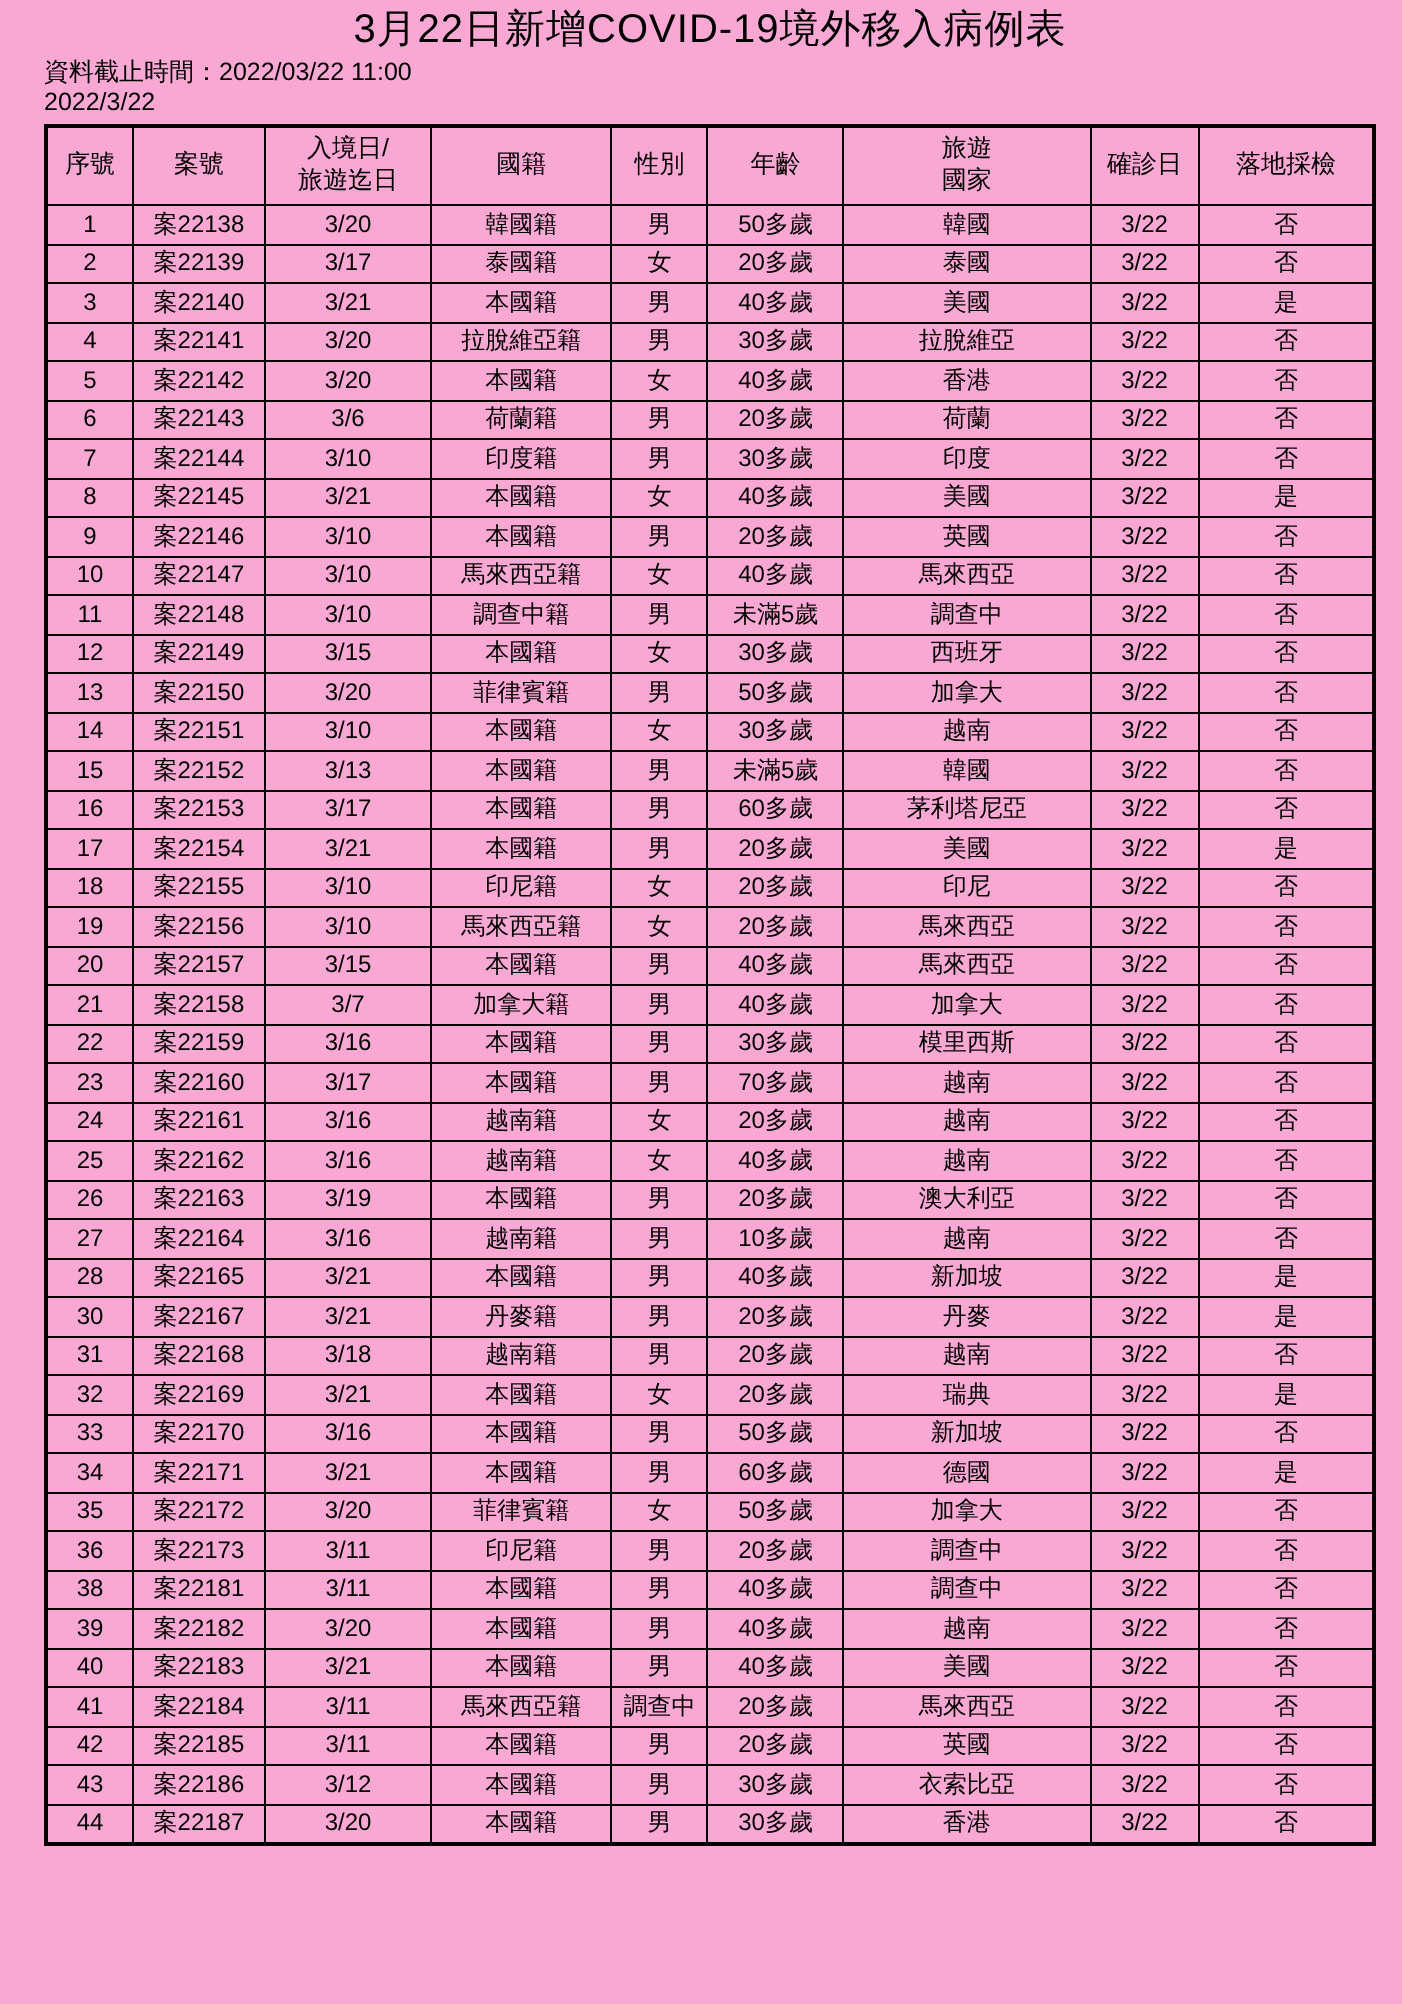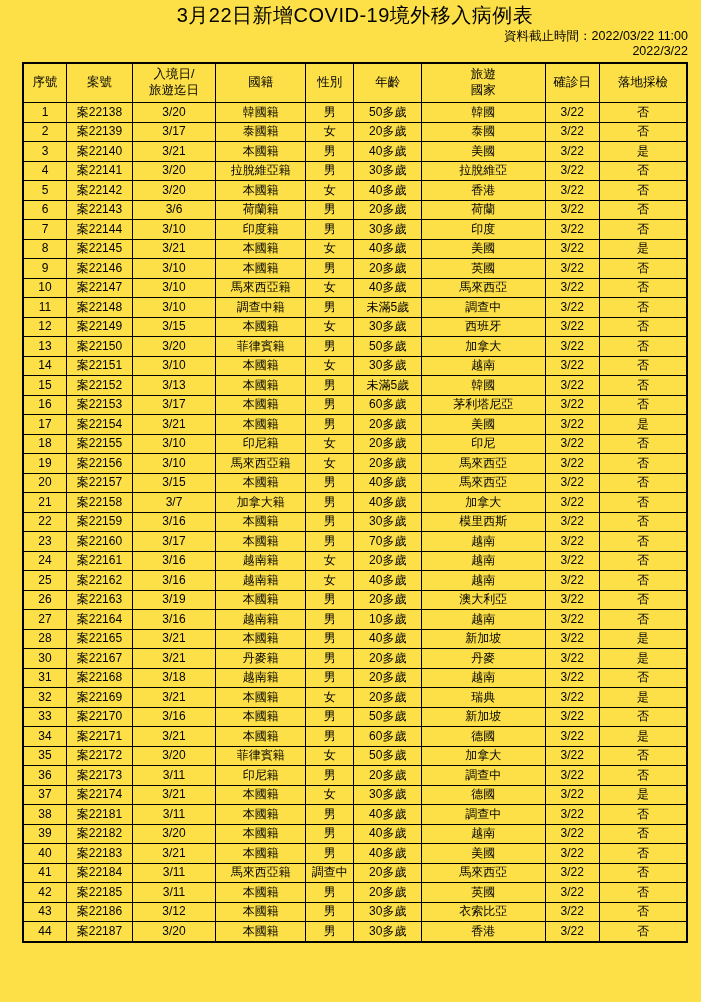--- a/index.html
+++ b/index.html
@@ -7,34 +7,34 @@
     padding: 0;
     background: #ffffff;
     color: #000000;
     font-family: "Liberation Sans", "DejaVu Sans", sans-serif;
   }
   .page {
     position: relative;
     width: 701px;
     height: 1002px;
     box-sizing: border-box;
-    background: #fde047;
+    background: #f9a8d4;
     padding: 3px 13px 6px 22px;
     overflow: hidden;
   }
   .title {
     text-align: center;
     font-size: 20px;
     font-weight: 400;
     letter-spacing: 0.5px;
     line-height: 1.2;
     margin: 0 0 2px 0;
   }
   .meta {
-    text-align: right;
+    text-align: left;
     font-size: 12.5px;
     line-height: 1.2;
     margin: 0 0 3px 0;
   }
   table.cases {
     width: 100%;
     border-collapse: collapse;
     table-layout: fixed;
     border: 2px solid #000;
   }
@@ -475,31 +475,20 @@
           <td>案22173</td>
           <td>3/11</td>
           <td>印尼籍</td>
           <td>男</td>
           <td>20多歲</td>
           <td>調查中</td>
           <td>3/22</td>
           <td>否</td>
         </tr>
         <tr>
-          <td>37</td>
-          <td>案22174</td>
-          <td>3/21</td>
-          <td>本國籍</td>
-          <td>女</td>
-          <td>30多歲</td>
-          <td>德國</td>
-          <td>3/22</td>
-          <td>是</td>
-        </tr>
-        <tr>
           <td>38</td>
           <td>案22181</td>
           <td>3/11</td>
           <td>本國籍</td>
           <td>男</td>
           <td>40多歲</td>
           <td>調查中</td>
           <td>3/22</td>
           <td>否</td>
         </tr>

